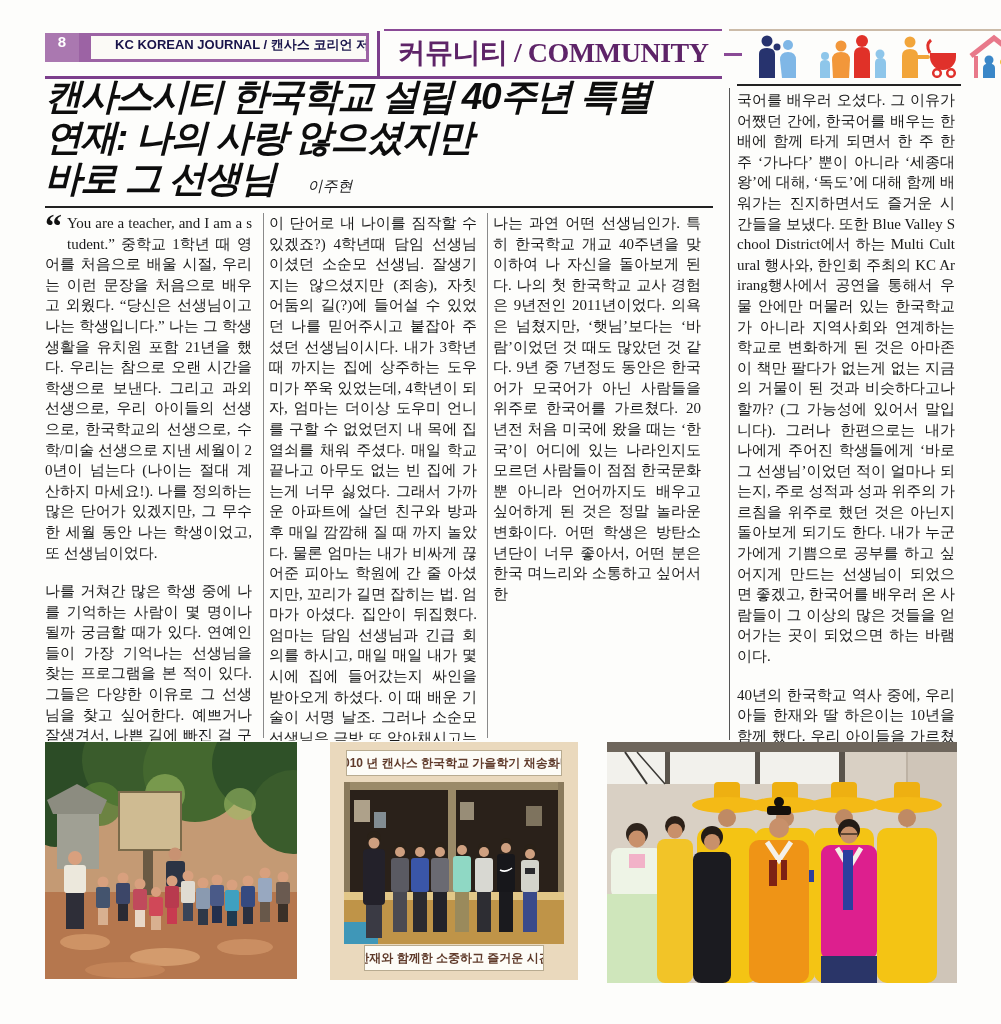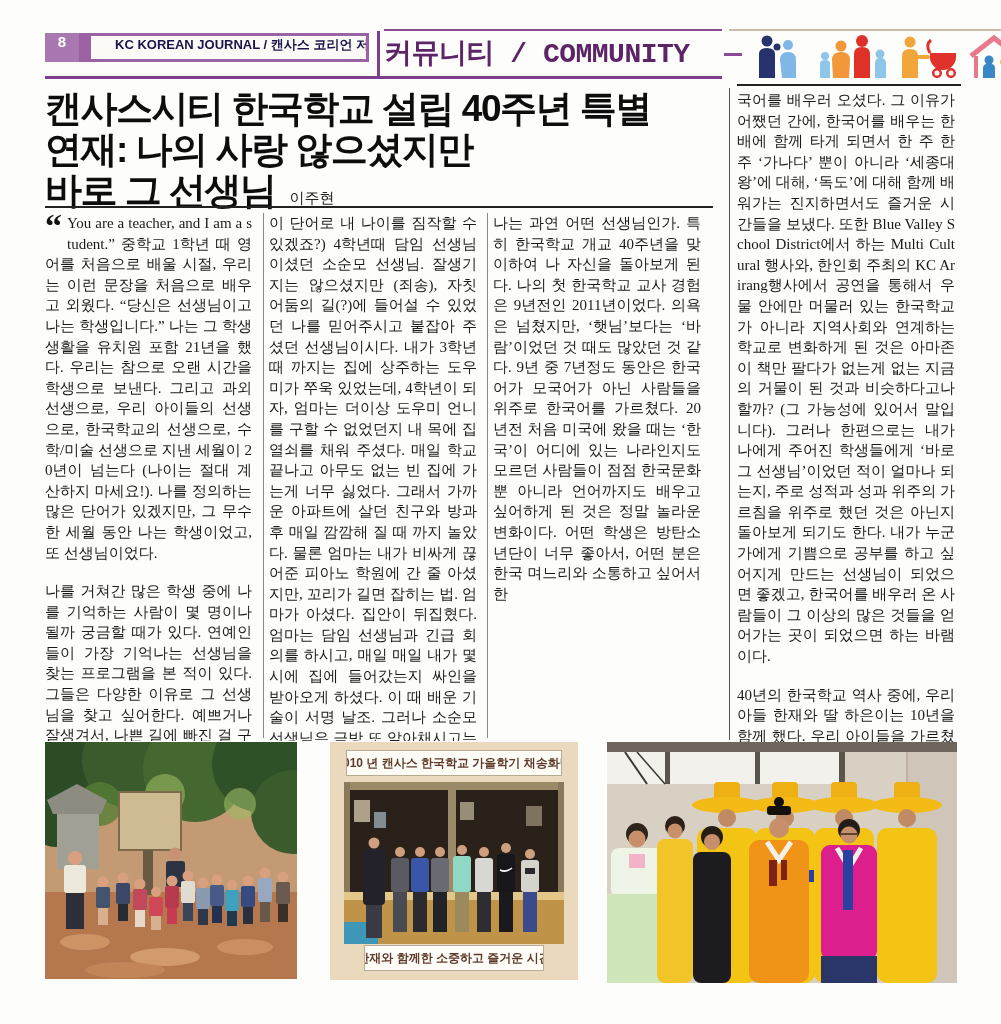--- a/index.html
+++ b/index.html
@@ -5,33 +5,33 @@
   html,body{margin:0;padding:0;background:#ffffff;}
   .page{position:relative;width:1001px;height:1024px;background:#fdfdfb;overflow:hidden;
         font-family:"Liberation Serif",serif;color:#1a1a1a;}
   
   .masthead{position:absolute;left:45px;top:33px;width:324px;height:29px;background:#9c63a4;display:flex;align-items:center;}
   .page-num{width:34px;height:29px;line-height:29px;text-align:center;background:#aa78b0;color:#fff;
             font:bold 15px "Liberation Sans",sans-serif;}
   .journal-name{flex:1;height:23px;line-height:23px;margin:3px 3px 3px 12px;background:#fbfaf6;padding-left:24px;
             font:bold 13px "Liberation Sans",sans-serif;color:#18134a;white-space:nowrap;overflow:hidden;}
   .vdiv{position:absolute;left:377px;top:31px;width:3px;height:46px;background:#7c3f8c;}
-  .section-title{position:absolute;left:384px;top:34px;width:338px;
-            font-family:Liberation Mono, monospace;font-weight:800;font-size:28px;letter-spacing:-0.5px;color:#5e2468;}
+  .section-title{position:absolute;left:384px;top:34px;width:338px;text-align:center;
+            font-family:Liberation Serif, serif;font-weight:800;font-size:28px;letter-spacing:-0.5px;color:#5e2468;}
   .hline-title-top{position:absolute;left:384px;top:29px;width:338px;height:2px;background:#8a4a96;}
   .hline-main{position:absolute;left:45px;top:76px;width:677px;height:3px;background:#7c3f8c;}
   .hline-icons{position:absolute;left:729px;top:29px;width:272px;height:2px;background:#cbbba8;}
   .purple-dash{position:absolute;left:724px;top:53px;width:18px;height:3px;background:#8a4a96;}
   .icons{position:absolute;left:745px;top:33px;width:256px;height:46px;overflow:hidden;}
   .icons svg{position:absolute;bottom:1px;}
   
-  .headline{position:absolute;left:45px;top:88px;width:690px;font-family:"Liberation Sans",sans-serif;
-            font-weight:900;font-size:37px;line-height:41px;letter-spacing:-1.5px;color:#0d0d0d;}
+  .headline{position:absolute;left:45px;top:76px;width:690px;font-family:"Liberation Sans",sans-serif;
+            font-weight:900;font-size:37px;line-height:41px;letter-spacing:-1.5px;color:#0d0d0d;font-style:italic;}
   .headline span.hl{display:block;}
-  .byline{font-family:"Liberation Serif",serif;font-size:15px;font-weight:400;letter-spacing:0;color:#222;margin-left:14px;}
+  .byline{font-family:"Liberation Serif",serif;font-size:15px;font-weight:400;letter-spacing:0;color:#222;margin-left:32px;}
   
   .article-rule{position:absolute;left:45px;top:206px;width:668px;height:2px;background:#222;}
   .col4-rule{position:absolute;left:737px;top:84px;width:224px;height:2px;background:#222;}
   .col{position:absolute;top:213px;width:214px;height:528px;overflow:hidden;text-align:justify;
        font-size:15px;line-height:20.6px;word-break:break-all;}
   .col p{margin:0 6px 18px 0;}
   #col1{left:45px;width:213px;} #col2{left:269px;} #col3{left:493px;}
   #col4{left:737px;top:90px;width:224px;height:655px;}
   .vrule{position:absolute;width:1px;background:#8a8a8a;}
   #vr1{left:263px;top:213px;height:525px;} #vr2{left:487px;top:213px;height:525px;}

